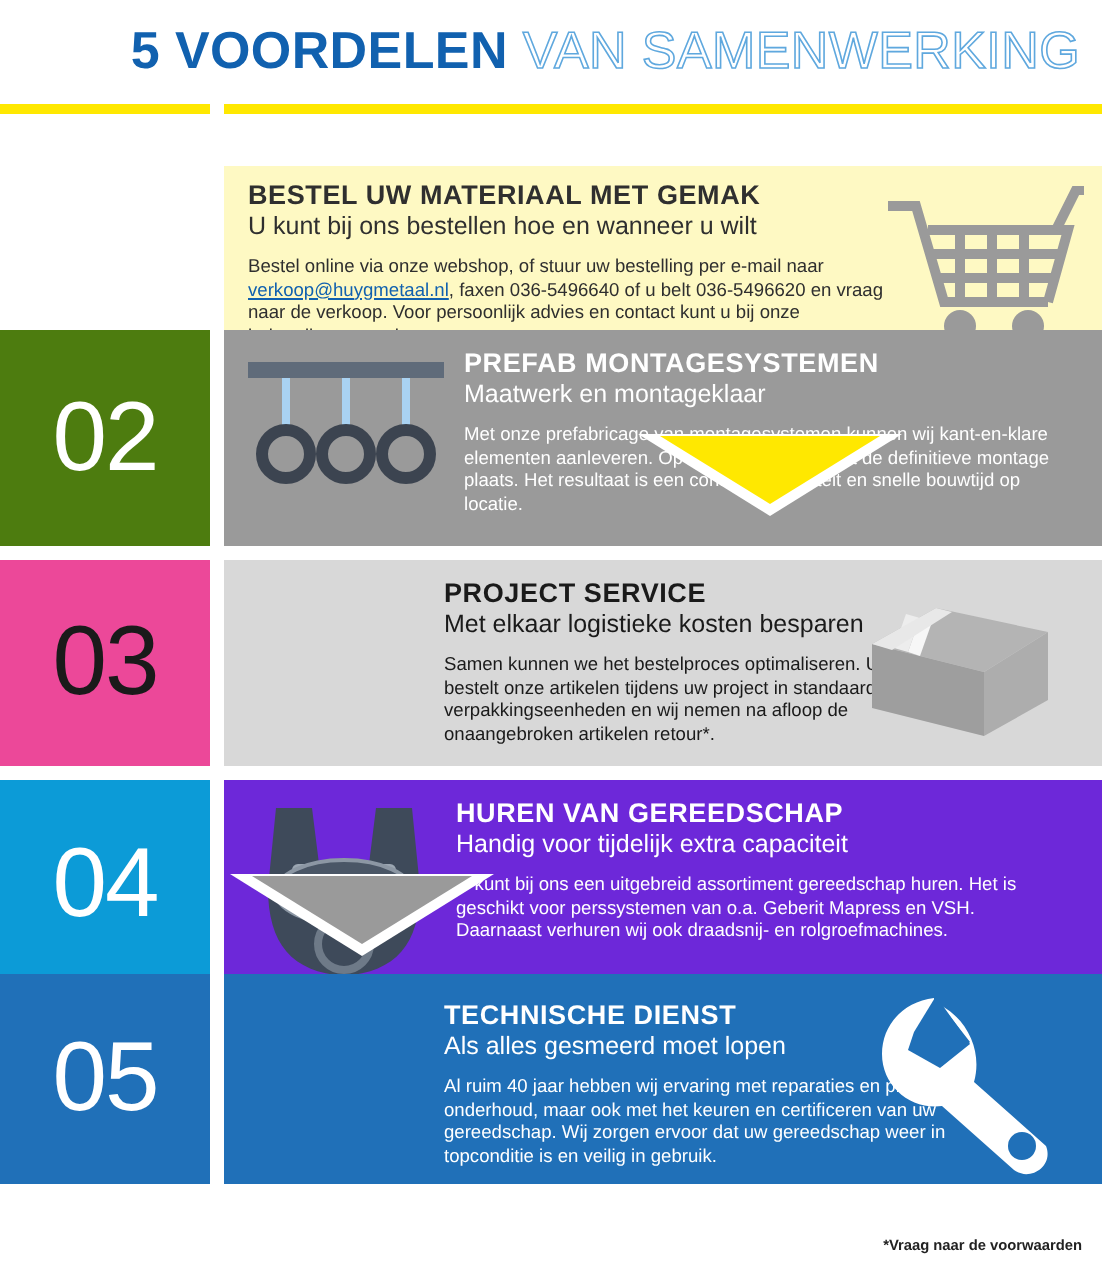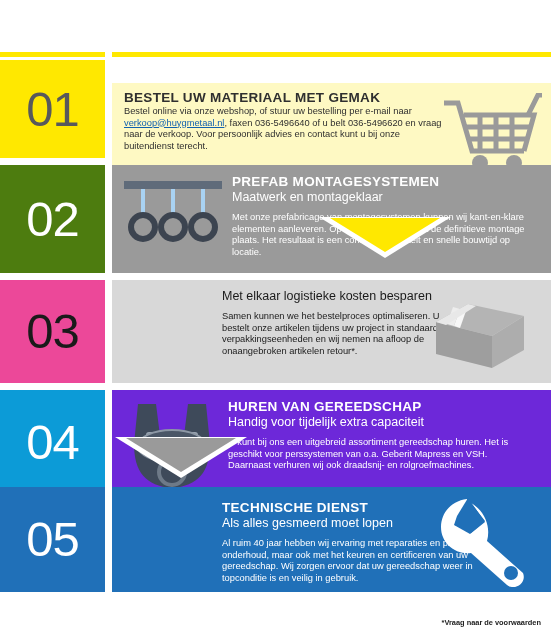--- a/index.html
+++ b/index.html
@@ -74,30 +74,33 @@
   .footnote{
     position:absolute;right:10px;top:618px;
     font-size:7.4px;color:#222;font-weight:bold;
   }
 </style>
 </head>
 <body>
 
 <div class="page">
 
+  <div class="header">
+    <div class="title">
+      <span class="t-bold">5 VOORDELEN</span><span class="t-thin"> VAN SAMENWERKING</span>
+    </div>
+  </div>
   <div class="rule-left"></div>
   <div class="rule-right"></div>
 
   <div class="row" id="row0" style="top:60px;height:98px;">
-    <div class="numbox" style="background:#FFE800;">
-      <span class="num" style="color:#58595B;">01</span>
-    </div>
     <div class="panel" style="background:#fef9c3;margin-top:23px;">
       <div class="txt" style="left:12px;top:7px;width:320px;color:#2F2F2F;">
         <div class="h1">BESTEL UW MATERIAAL MET GEMAK</div>
+        <div class="h2">U kunt bij ons bestellen hoe en wanneer u wilt</div>
         <div class="body"><span>Bestel online via onze webshop, of stuur uw bestelling per e-mail naar </span><a href="#" style="color:#1161AF;text-align:center;">verkoop@huygmetaal.nl</a><span>, faxen 036-5496640 of u belt 036-5496620 en vraag naar de verkoop. Voor persoonlijk advies en contact kunt u bij onze buitendienst terecht.</span></div>
       </div>
 
       <div class="icon" style="left:330px;top:10px;">
         <svg width="100" height="80" viewBox="0 0 100 80">
           <g fill="none" stroke="#9A9A9A" stroke-width="5">
             <path d="M2 10 H16 L30 58 H82"></path>
             <path d="M22 22 H92 L82 58"></path>
             <path d="M86 22 L96 2 H100"></path>
             <path d="M38 22 V58 M54 22 V58 M70 22 V58"></path>
@@ -140,20 +143,21 @@
     <div class="chev" style="left:126px;top:273px;border-top:34px solid #9A9A9A;z-index:6;"></div>
     <div class="chev" style="left:115px;top:272px;border-left:66px solid transparent;border-right:66px solid transparent;border-top:41px solid #ffffff;z-index:5;"></div>
   </div>
 
   <div class="row" id="row2" style="top:280px;height:103px;">
     <div class="numbox" style="background:#ec4899;">
       <span class="num" style="color:#1A1A1A;">03</span>
     </div>
     <div class="panel" style="background:#D8D8D8;">
       <div class="txt" style="left:110px;top:9px;width:230px;color:#1A1A1A;">
+        <div class="h1">PROJECT SERVICE</div>
         <div class="h2">Met elkaar logistieke kosten besparen</div>
         <div class="body">Samen kunnen we het bestelproces optimaliseren. U bestelt onze artikelen tijdens uw project in standaard verpakkingseenheden en wij nemen na afloop de onaangebroken artikelen retour*.</div>
       </div>
 
       <div class="icon" style="left:318px;top:20px;">
         <svg width="100" height="72" viewBox="0 0 100 72">
           <polygon points="6,22 38,4 94,16 62,36" fill="#B4B4B4"></polygon>
           <polygon points="6,22 62,36 62,68 6,54" fill="#9E9E9E"></polygon>
           <polygon points="62,36 94,16 94,50 62,68" fill="#ADADAD"></polygon>
           <polygon points="30,9 24,26 17,24 23,7" fill="#EDEDED"></polygon>

